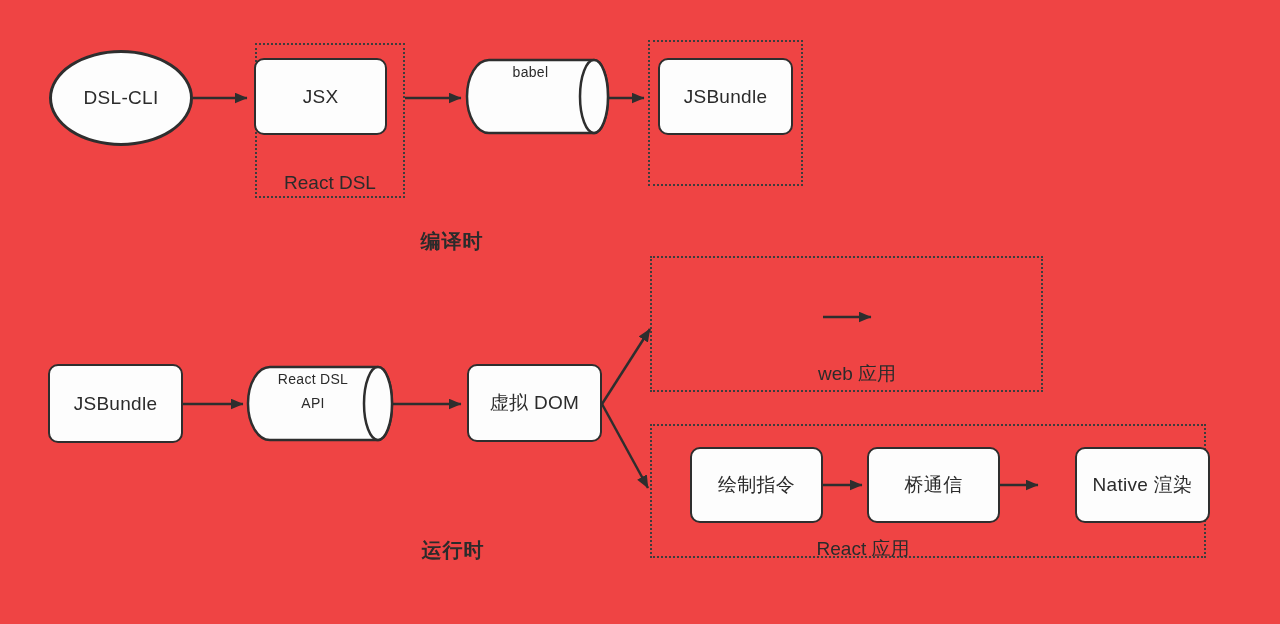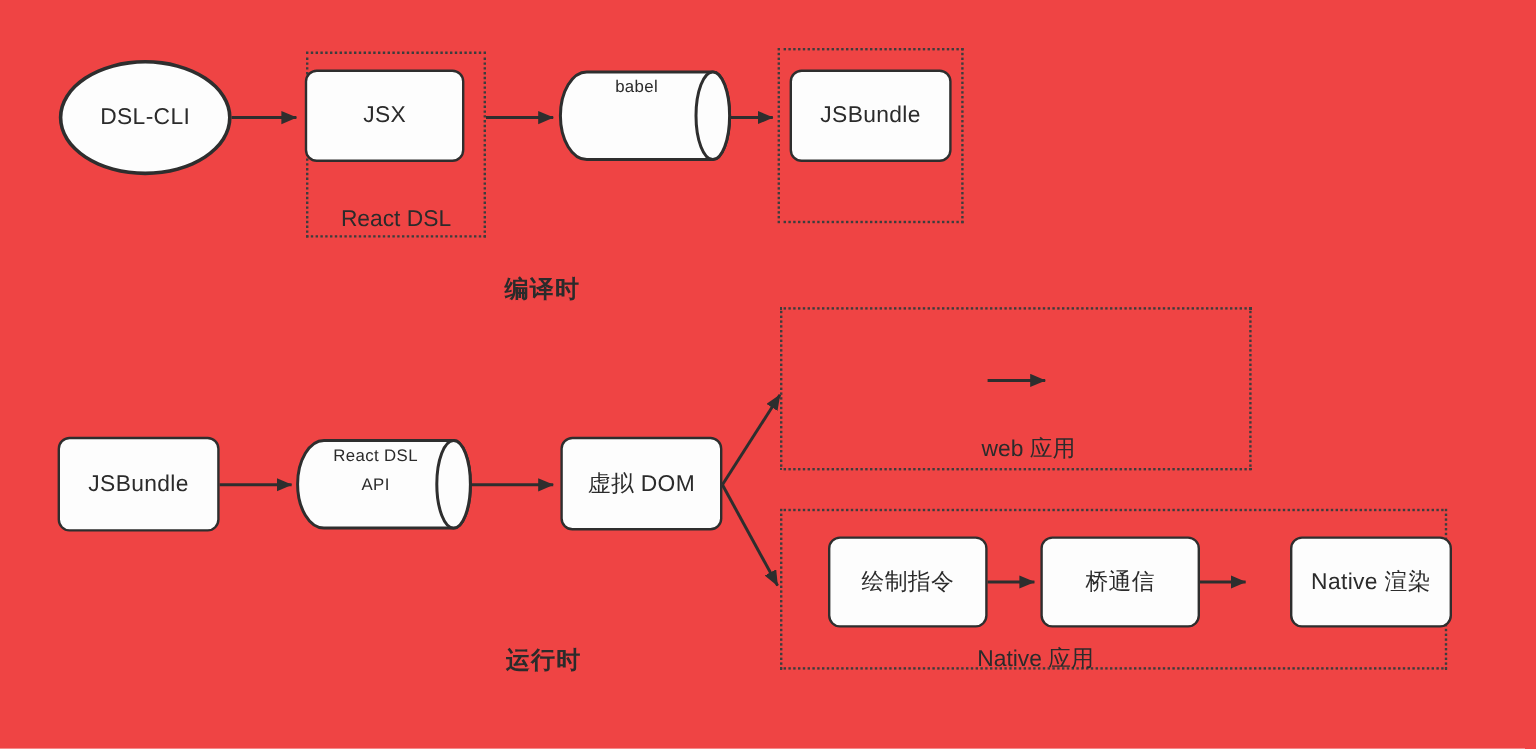--- a/index.html
+++ b/index.html
@@ -116,18 +116,18 @@
   <div class="group" style="left:650px;top:424px;width:556px;height:134px;"></div>
   <div class="node" style="left:690px;top:447px;width:133px;height:76px;align-items:center;">
     <span>绘制指令</span>
   </div>
   <div class="node" style="left:867px;top:447px;width:133px;height:76px;">
     <span>桥通信</span>
   </div>
   <div class="node" style="left:1043px;top:447px;width:135px;height:76px;margin-left:32px;">
     <span>Native 渲染</span>
   </div>
-  <div class="free-label" style="left:863px;top:549px;">Native 应用</div>
+  <div class="free-label" style="left:863px;top:549px;">React 应用</div>
 
   <div class="stage-label" style="left:453px;top:550px;">运行时</div>
 
 
 </div>
 
 </body></html>

